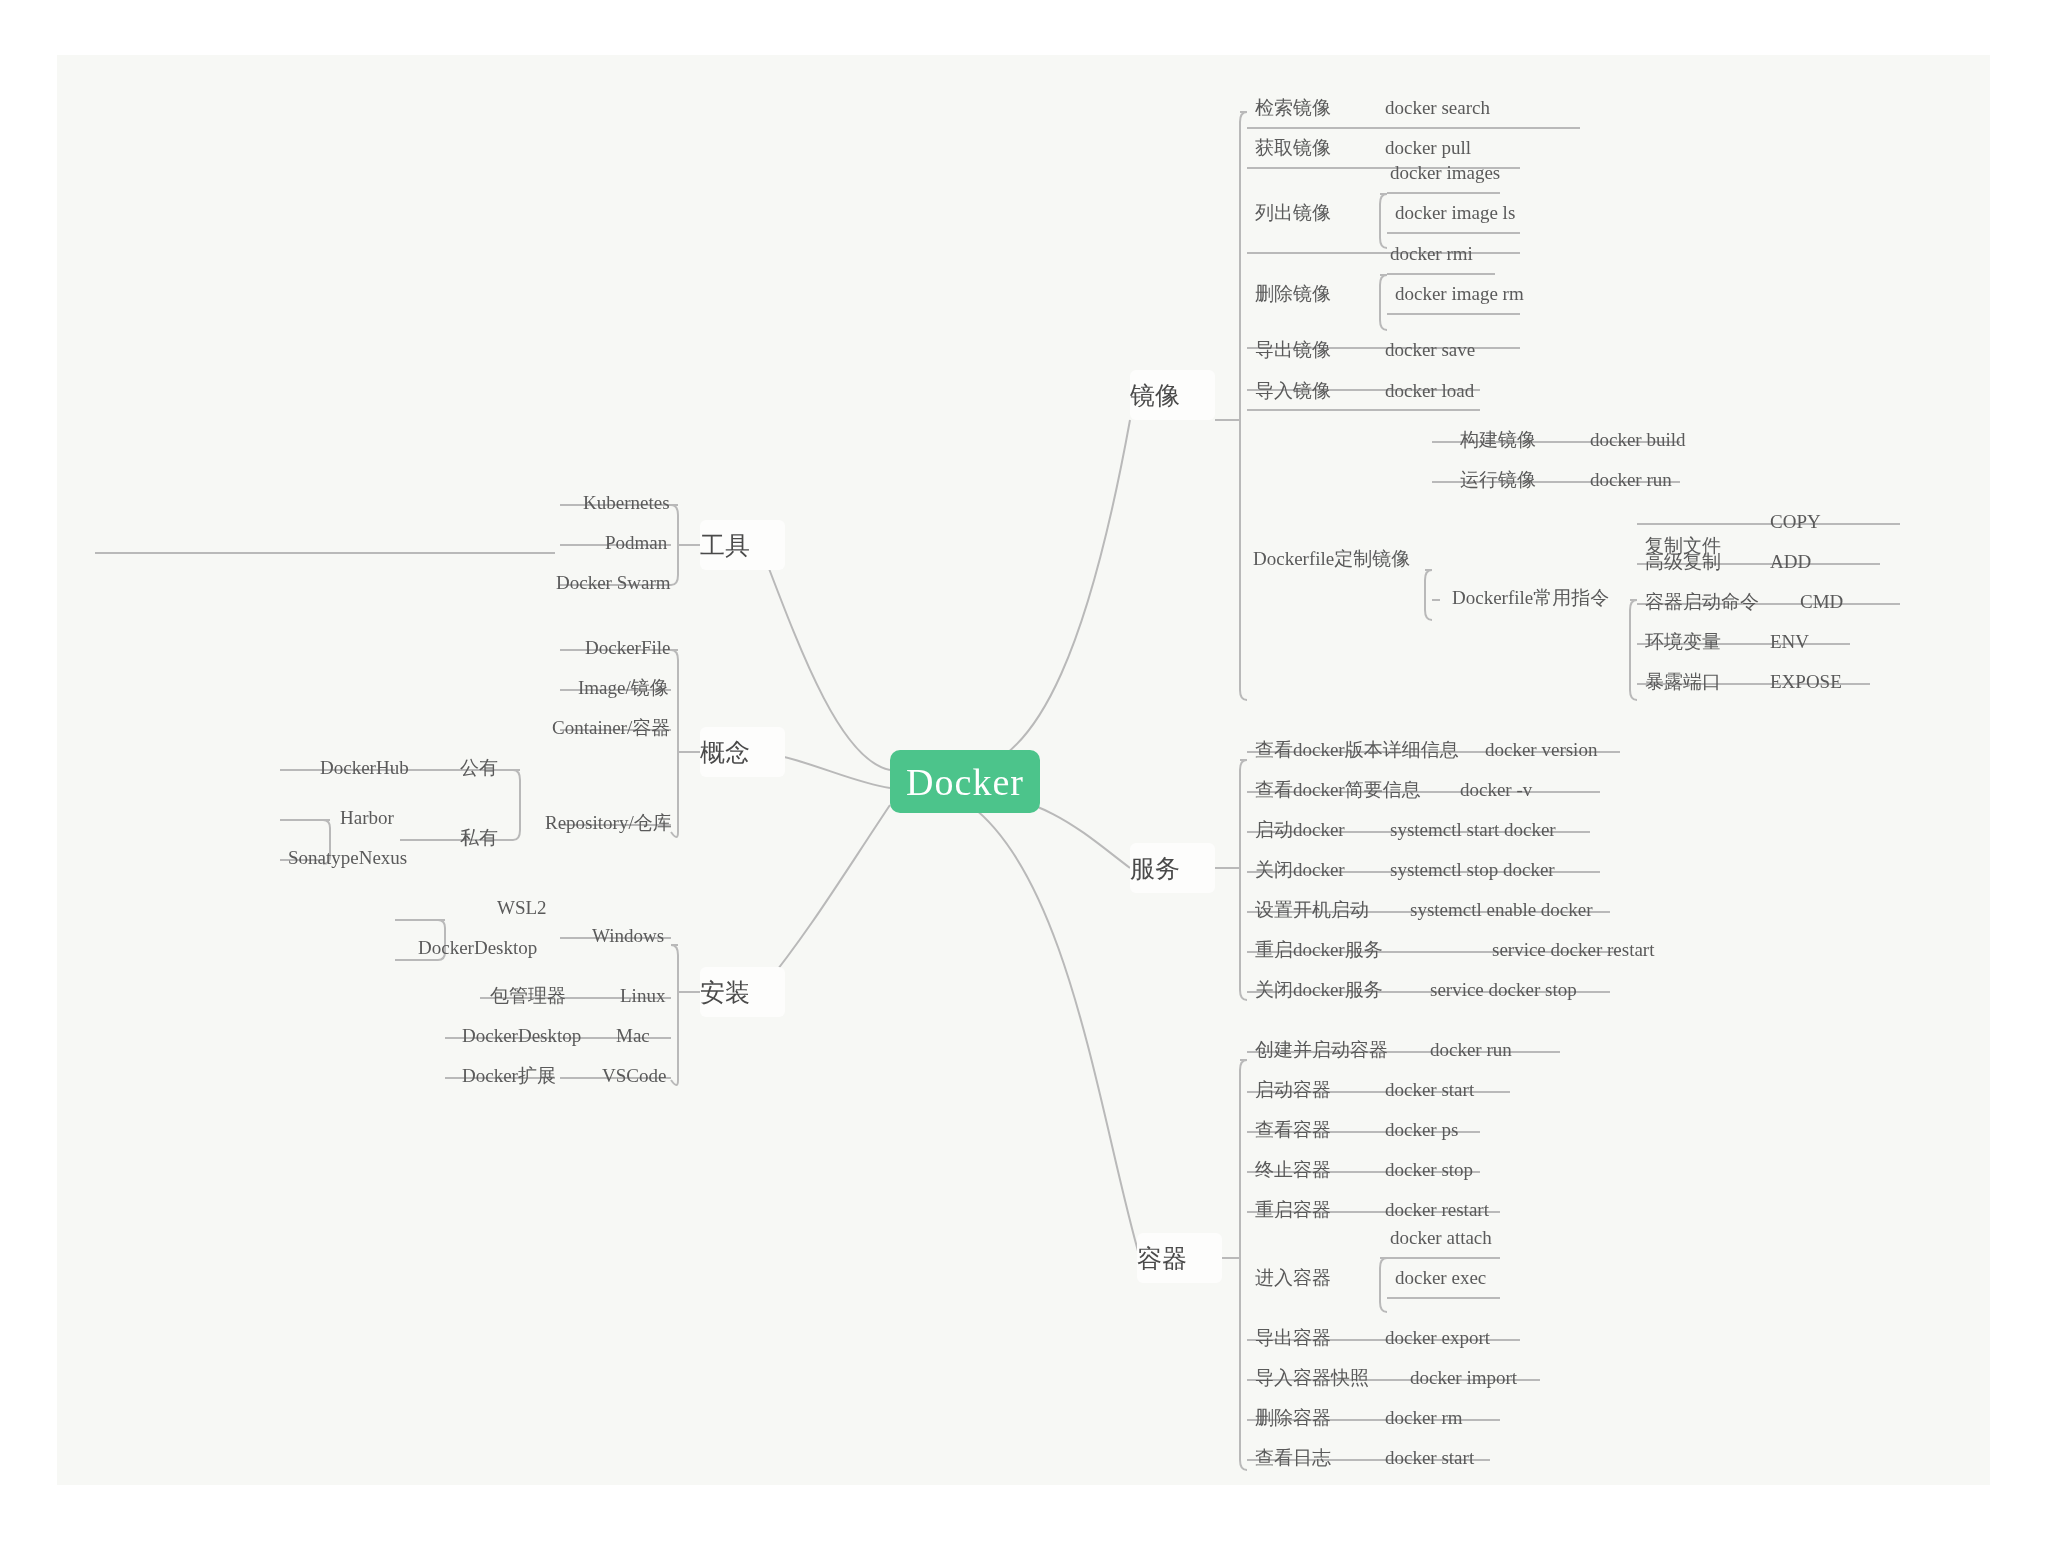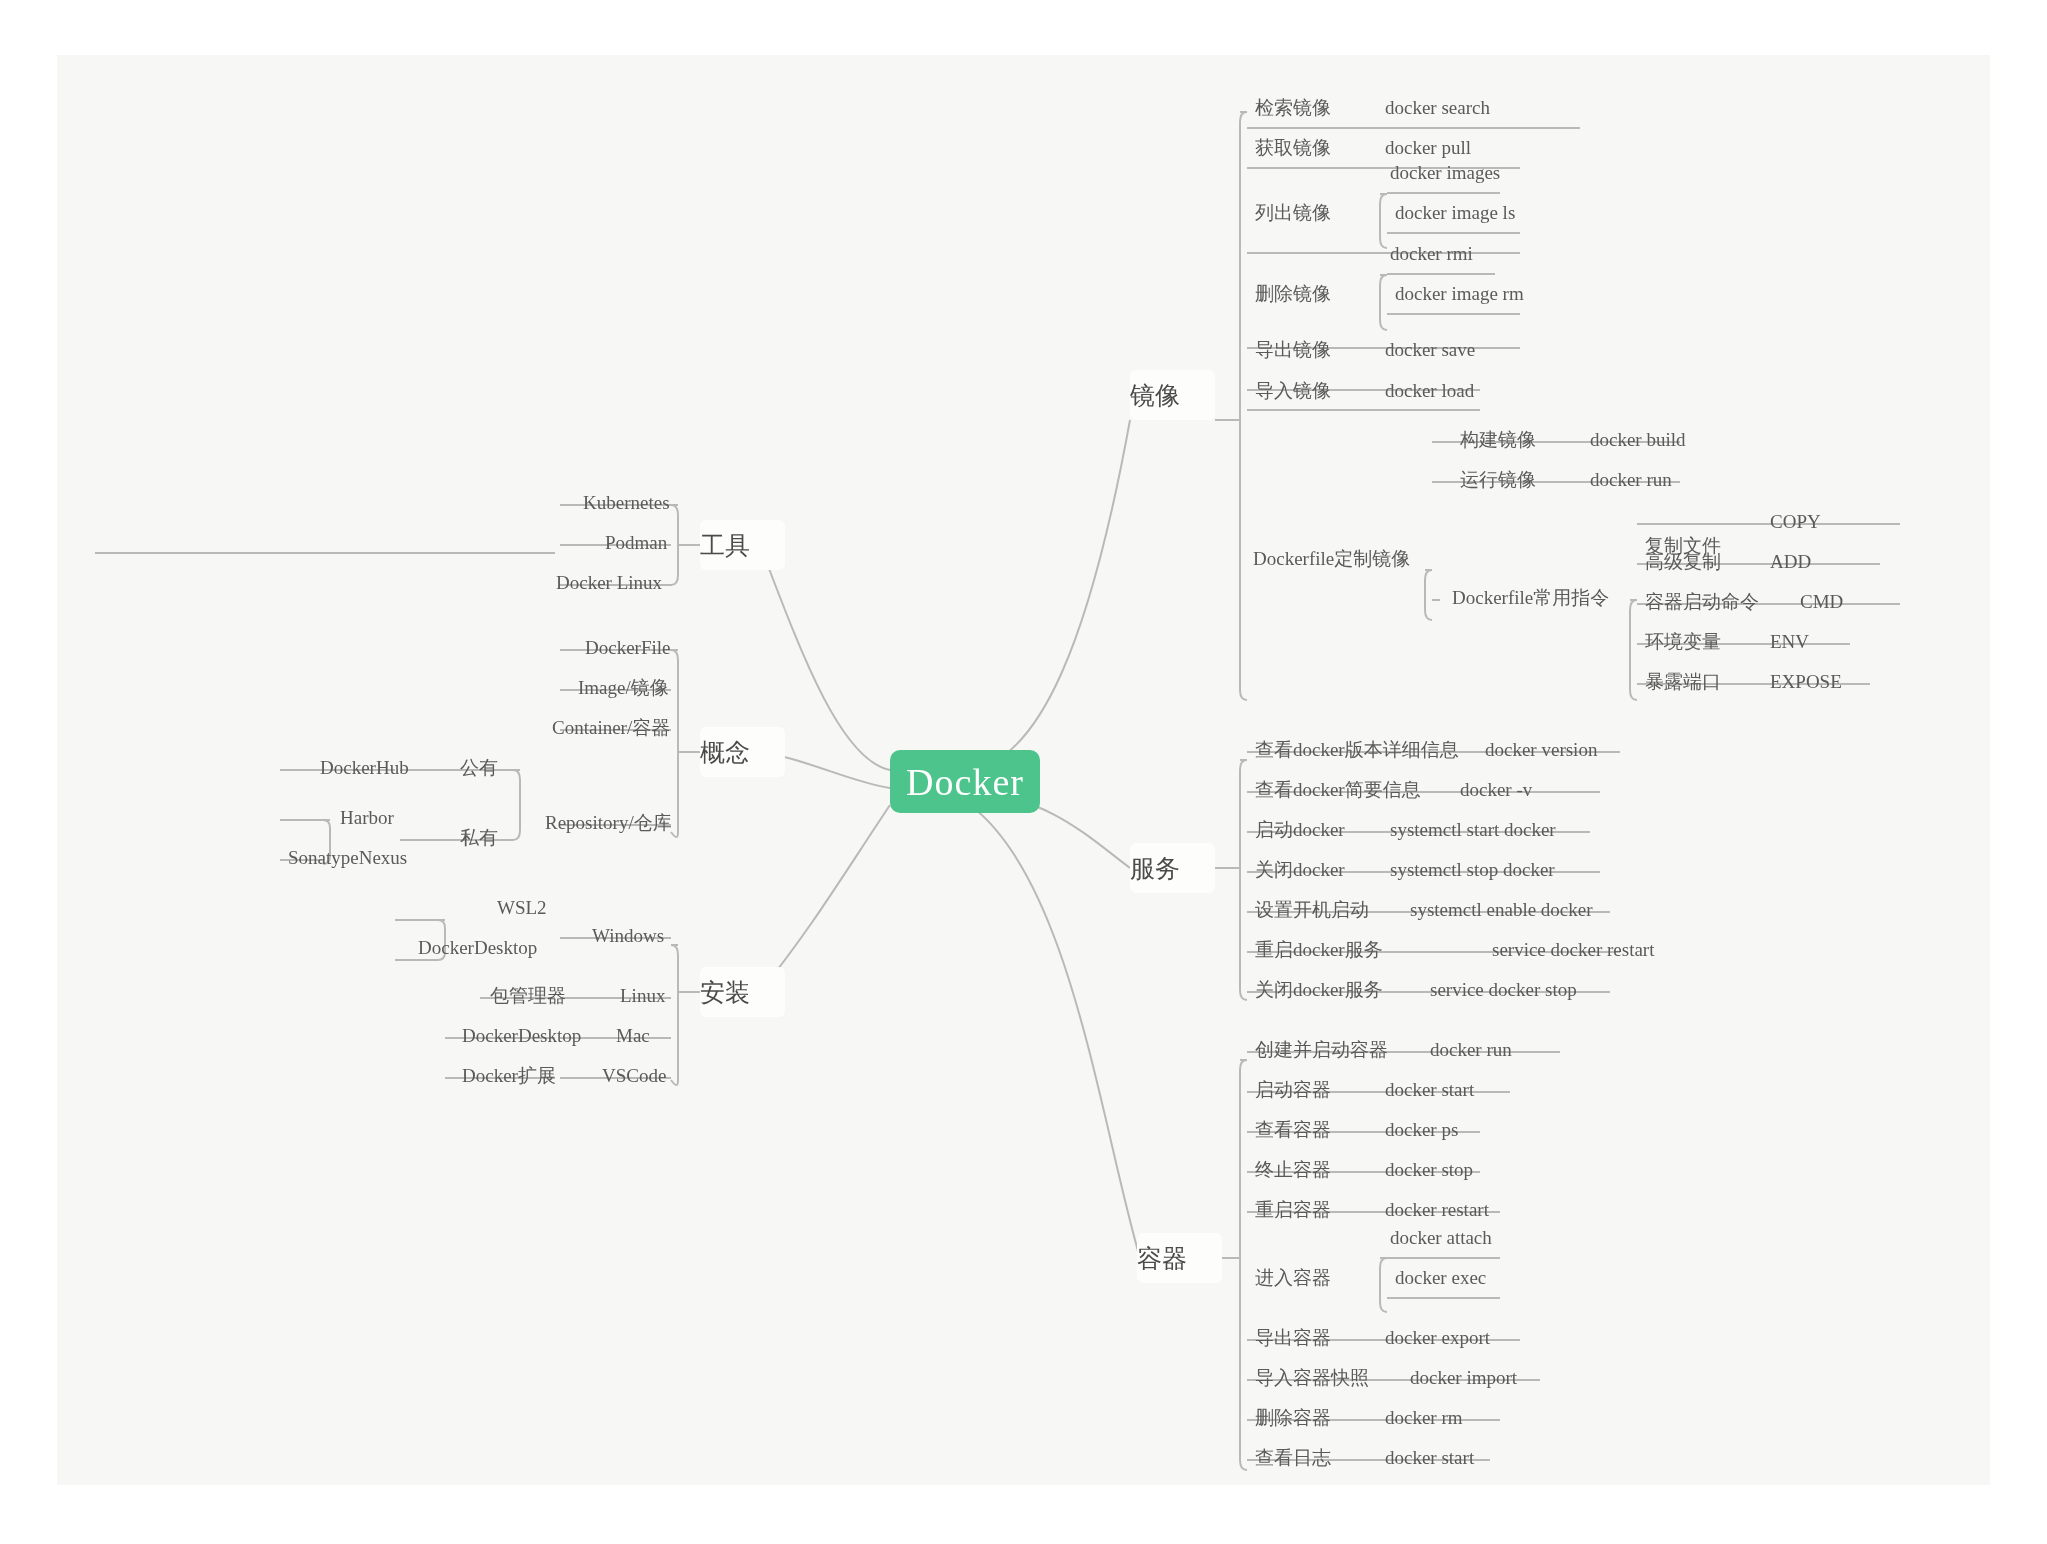--- a/index.html
+++ b/index.html
@@ -234,21 +234,21 @@
 <div class="node leaf" style="left:1385px;top:1328px;"><span>docker export</span></div>
 <div class="node leaf" style="left:1255px;top:1368px;"><span>导入容器快照</span></div>
 <div class="node leaf" style="left:1410px;top:1368px;"><span>docker import</span></div>
 <div class="node leaf" style="left:1255px;top:1408px;"><span>删除容器</span></div>
 <div class="node leaf" style="left:1385px;top:1408px;"><span>docker rm</span></div>
 <div class="node leaf" style="left:1255px;top:1448px;"><span>查看日志</span></div>
 <div class="node leaf" style="left:1385px;top:1448px;"><span>docker start</span></div>
 
 <div class="node leaf" style="left:583px;top:493px;"><span>Kubernetes</span></div>
 <div class="node leaf" style="left:605px;top:533px;"><span>Podman</span></div>
-<div class="node leaf" style="left:556px;top:573px;"><span>Docker Linux</span></div>
+<div class="node leaf" style="left:556px;top:573px;"><span>Docker Swarm</span></div>
 
 <div class="node leaf" style="left:585px;top:638px;"><span>DockerFile</span></div>
 <div class="node leaf" style="left:578px;top:678px;"><span>Image/镜像</span></div>
 <div class="node leaf" style="left:552px;top:718px;"><span>Container/容器</span></div>
 <div class="node leaf" style="left:545px;top:813px;"><span>Repository/仓库</span></div>
 <div class="node leaf" style="left:460px;top:758px;"><span>公有</span></div>
 <div class="node leaf" style="left:460px;top:828px;"><span>私有</span></div>
 <div class="node leaf" style="left:320px;top:758px;"><span>DockerHub</span></div>
 <div class="node leaf" style="left:340px;top:808px;"><span>Harbor</span></div>
 <div class="node leaf" style="left:288px;top:848px;"><span>SonatypeNexus</span></div>

